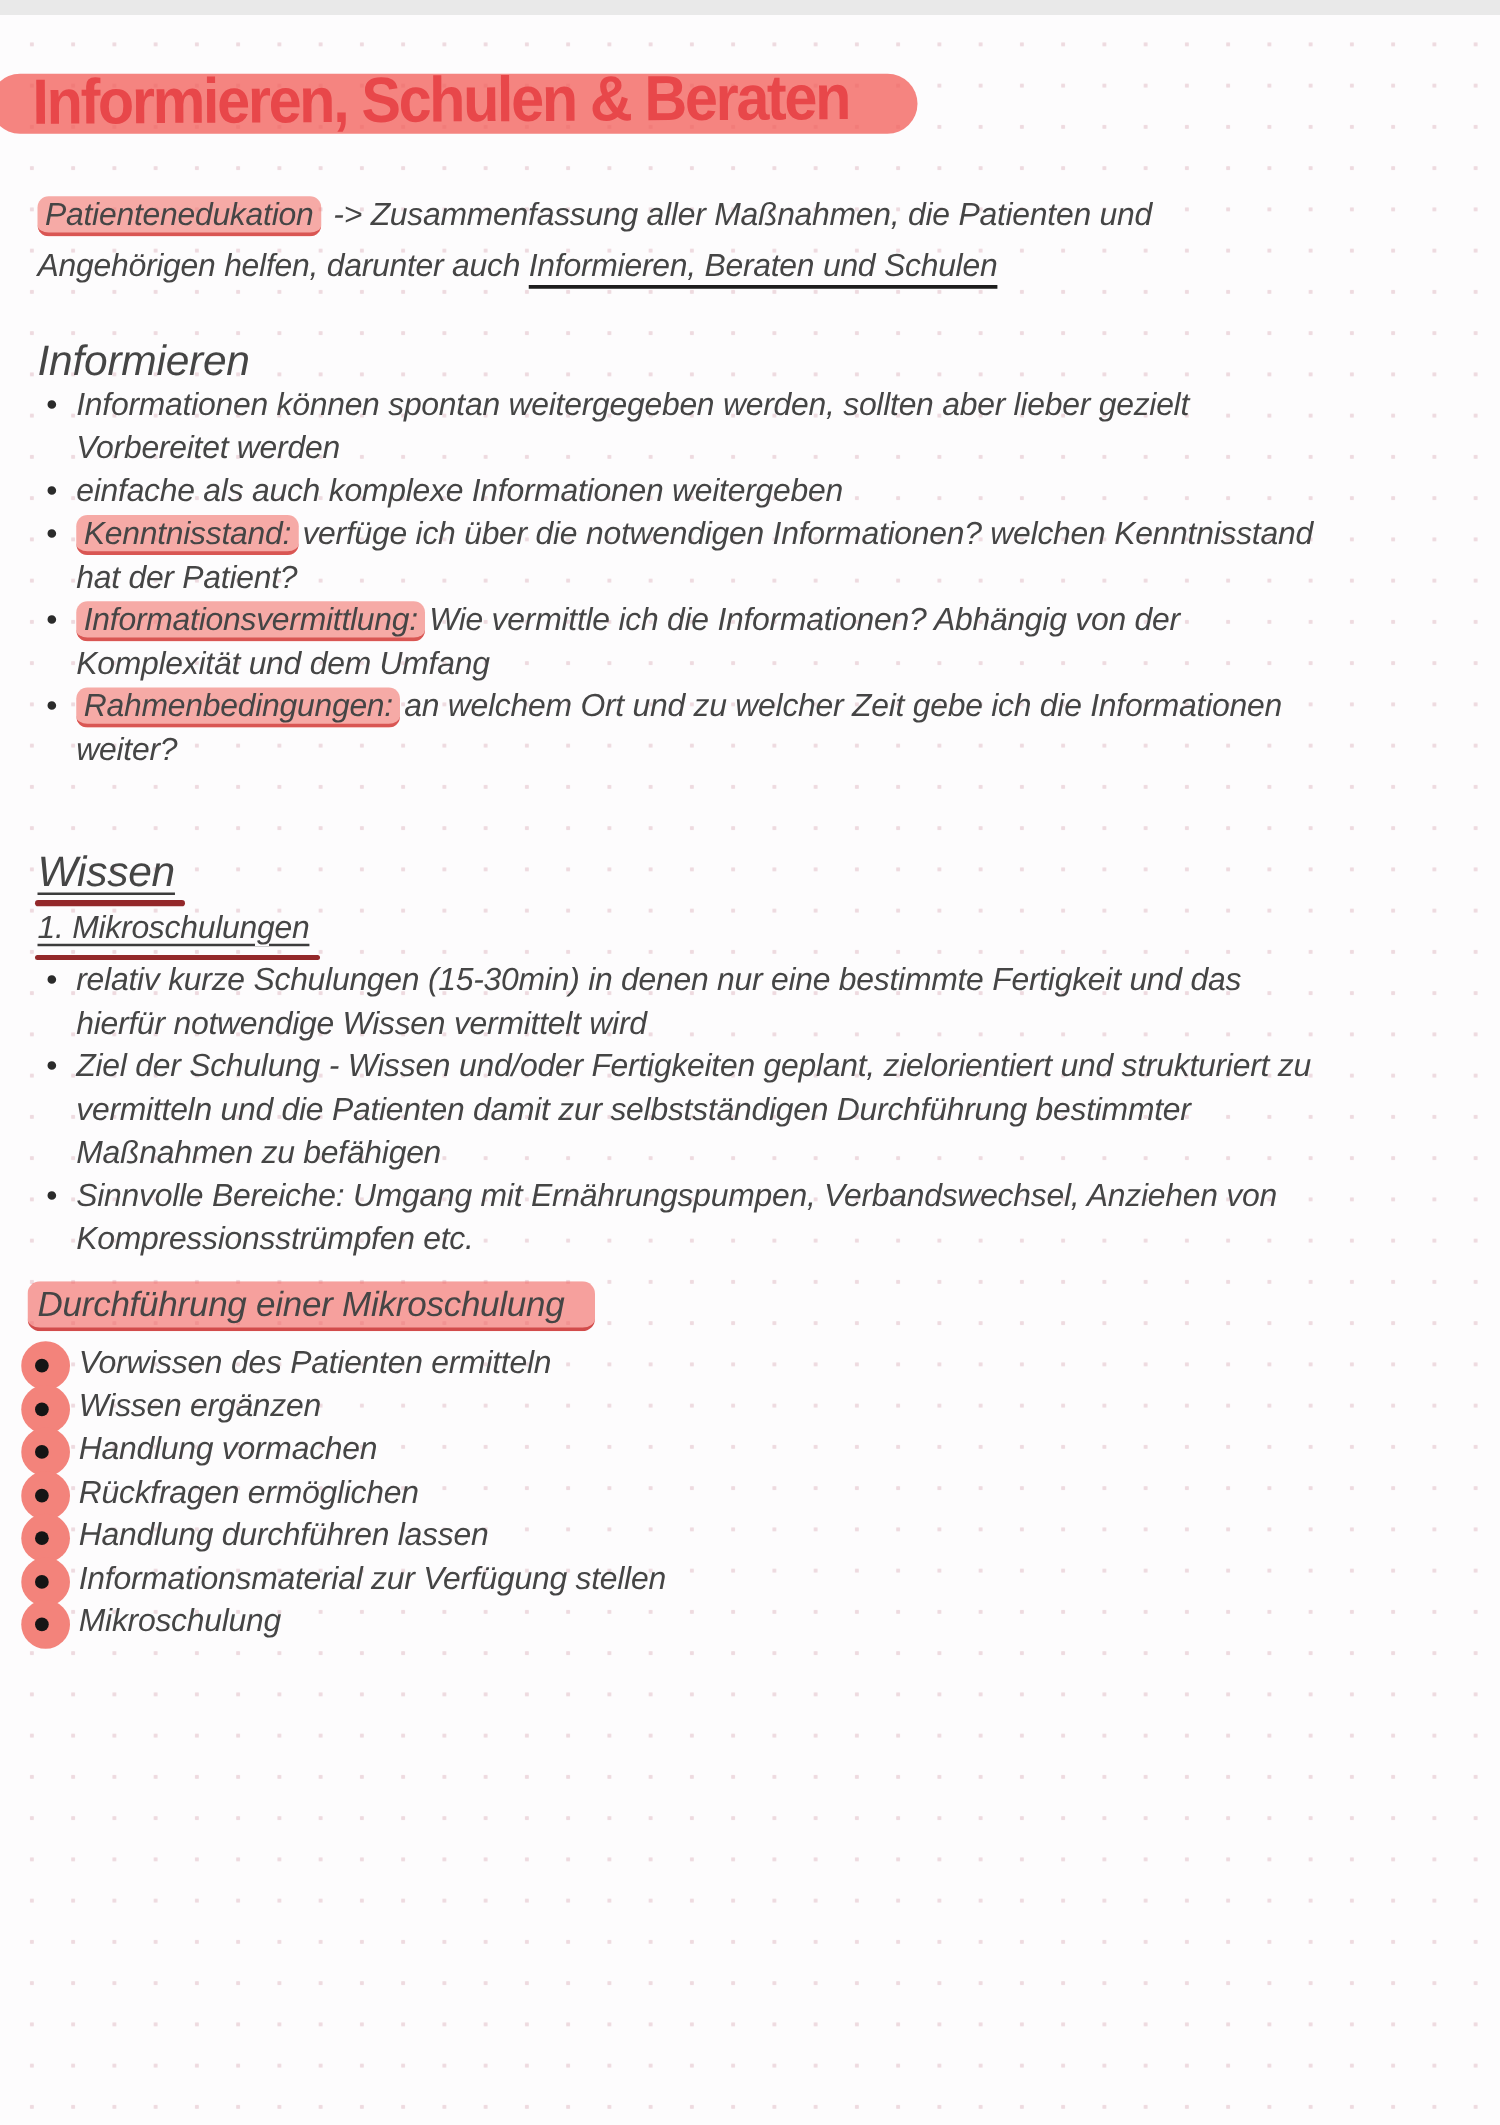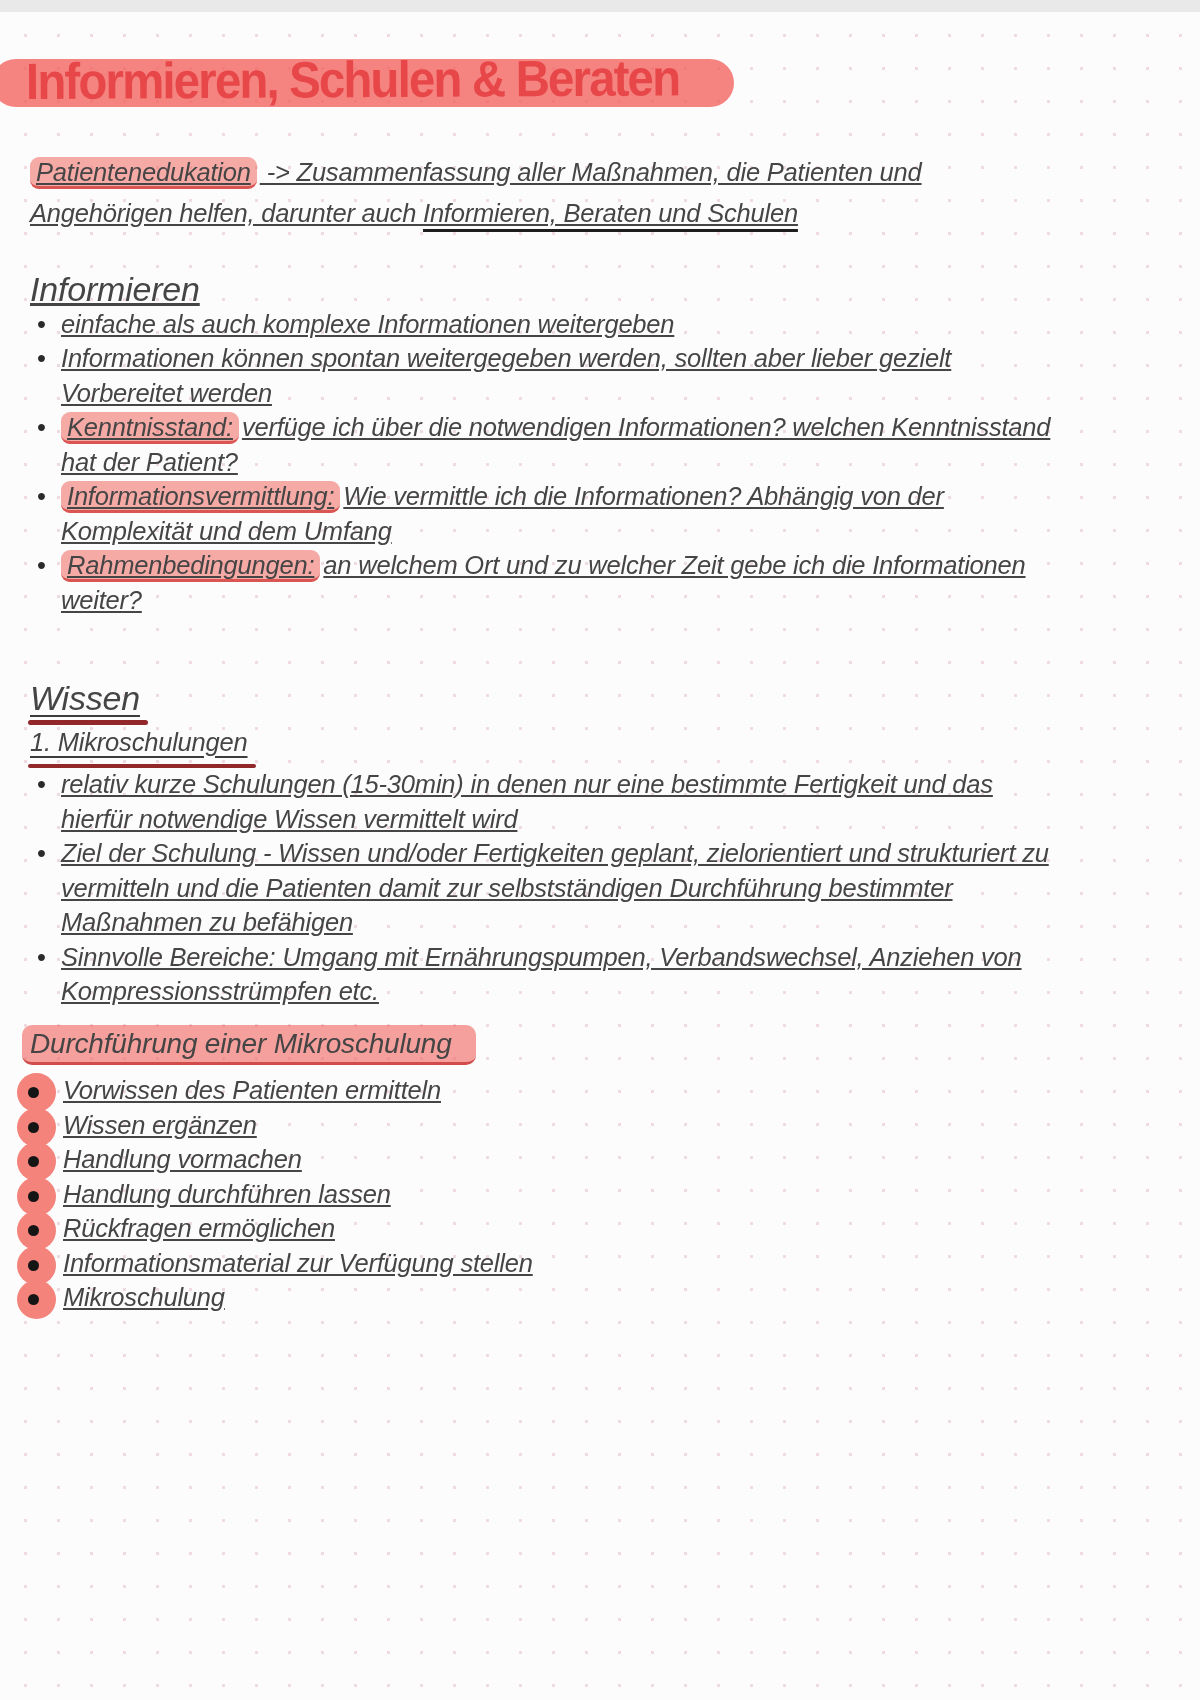--- a/index.html
+++ b/index.html
@@ -25,21 +25,21 @@
   }
   .page-title{
     position:absolute;left:26px;top:38px;margin:0;
     font-size:51px;line-height:64px;font-weight:700;
     letter-spacing:-2px;
     transform:scaleX(0.93) rotate(-0.3deg);transform-origin:left center;
     color:#e8474a;white-space:nowrap;
   }
   
   .content{padding:0 0 0 30px;width:1040px;}
-  .body-text{font-style:italic;font-size:25.5px;line-height:34.5px;letter-spacing:-0.2px;text-decoration:underline;}
+  .body-text{font-style:italic;font-size:25.5px;line-height:34.5px;letter-spacing:-0.2px;}
   .intro{margin:8px 0 0 0;max-width:1012px;line-height:41px;}
   .hl-lead{
     background:rgba(242,110,104,0.58);
     border-radius:9px;
     padding:1px 6px 0 6px;
     border-bottom:3px solid rgba(214,77,74,0.9);
     margin-right:3px;
   }
   .u-black{
     text-decoration:underline;
@@ -101,22 +101,22 @@
     <h1 class="page-title">Informieren, Schulen &amp; Beraten</h1>
   </header>
 
   <div class="content body-text">
 
     <p class="intro"><span class="hl-lead">Patientenedukation</span><span> -&gt; Zusammenfassung aller Maßnahmen, die Patienten und Angehörigen helfen, darunter auch </span><span class="u-black">Informieren, Beraten und Schulen</span></p>
 
     <section class="sec-informieren">
       <h2 class="sec-header">Informieren</h2>
       <ul class="bullets">
+        <li><span>Informationen können spontan weitergegeben werden, sollten aber lieber gezielt Vorbereitet werden</span></li>
         <li><span>einfache als auch komplexe Informationen weitergeben</span></li>
-        <li><span>Informationen können spontan weitergegeben werden, sollten aber lieber gezielt Vorbereitet werden</span></li>
         <li><span class="hl-lead">Kenntnisstand:</span><span>verfüge ich über die notwendigen Informationen? welchen Kenntnisstand hat der Patient?</span></li>
         <li><span class="hl-lead">Informationsvermittlung:</span><span>Wie vermittle ich die Informationen? Abhängig von der Komplexität und dem Umfang</span></li>
         <li><span class="hl-lead">Rahmenbedingungen:</span><span>an welchem Ort und zu welcher Zeit gebe ich die Informationen weiter?</span></li>
       </ul>
     </section>
 
     <section class="sec-schulen">
       <h2 class="sec-header"><span class="ru">Wissen</span></h2>
       <div class="subheader-row"><span class="ru">1. Mikroschulungen</span></div>
       <ul class="bullets">
@@ -144,27 +144,27 @@
         <li>
             <span class="step-circle">
               <span class="step-dot"></span>
             </span>
             <span>Handlung vormachen</span>
           </li>
         <li>
             <span class="step-circle">
               <span class="step-dot"></span>
             </span>
-            <span>Handlung durchführen lassen</span>
+            <span>Rückfragen ermöglichen</span>
           </li>
         <li>
             <span class="step-circle">
               <span class="step-dot"></span>
             </span>
-            <span>Rückfragen ermöglichen</span>
+            <span>Handlung durchführen lassen</span>
           </li>
         <li>
             <span class="step-circle">
               <span class="step-dot"></span>
             </span>
             <span>Informationsmaterial zur Verfügung stellen</span>
           </li>
         <li>
             <span class="step-circle">
               <span class="step-dot"></span>

